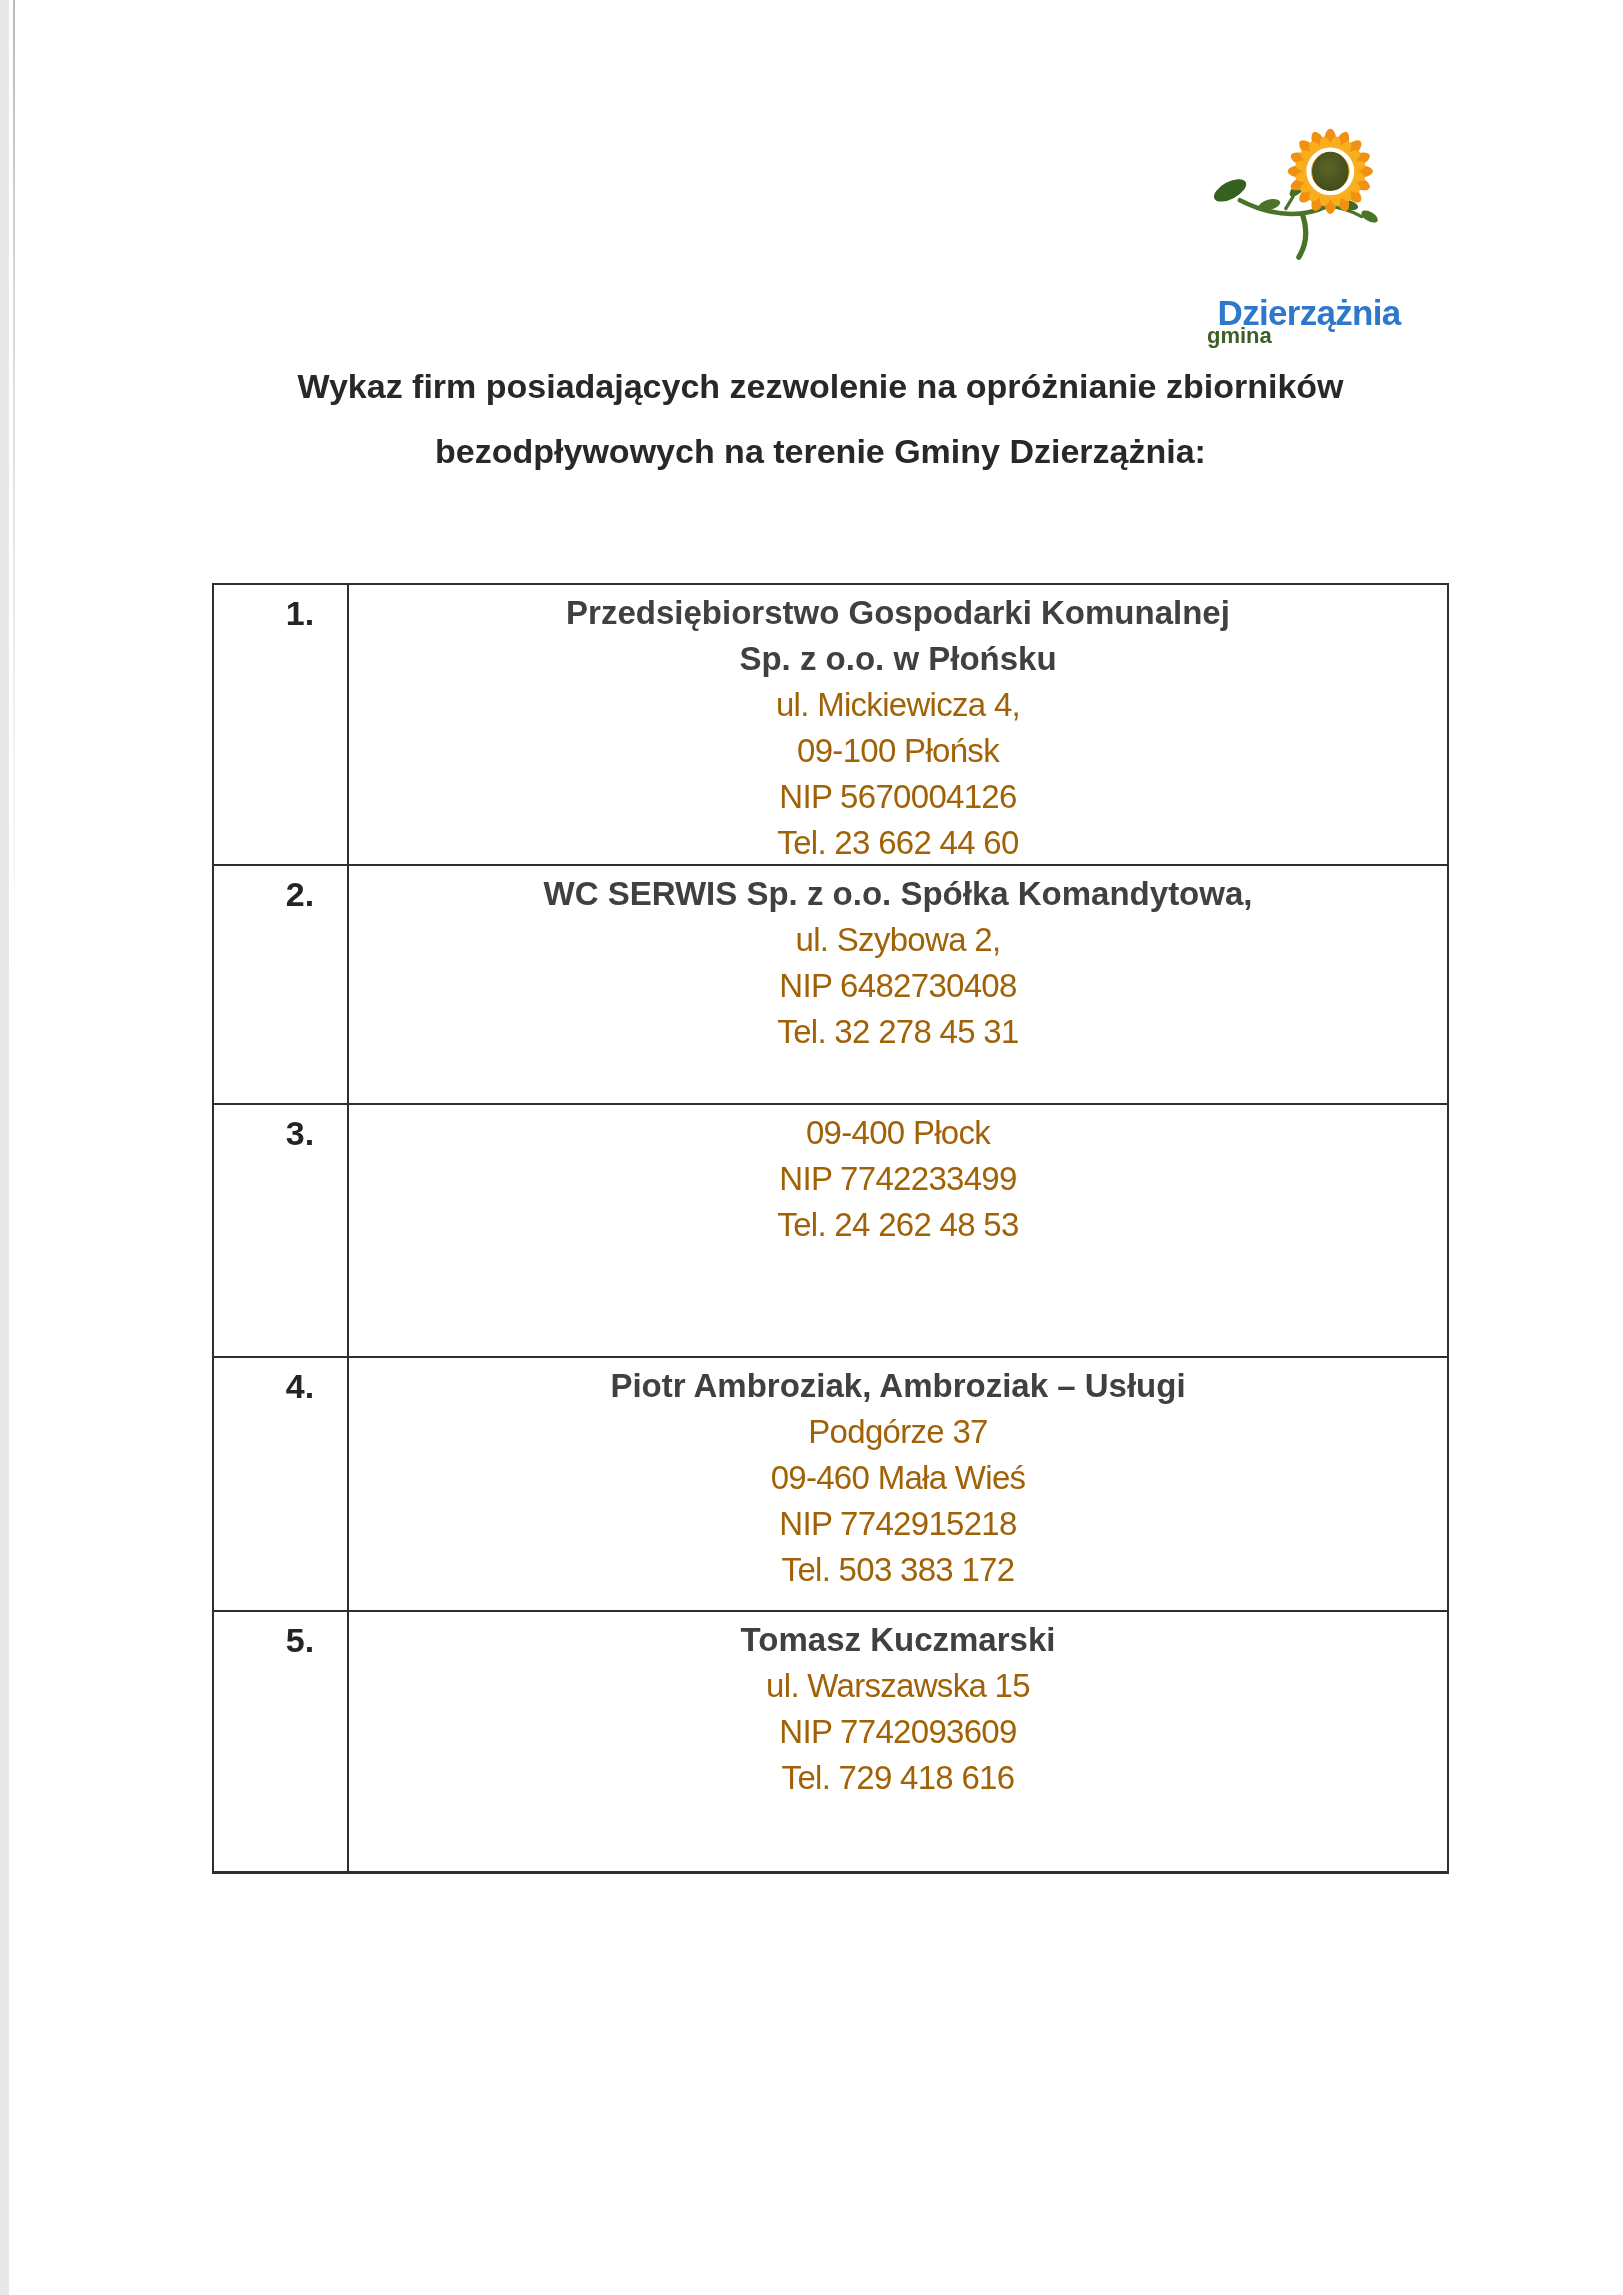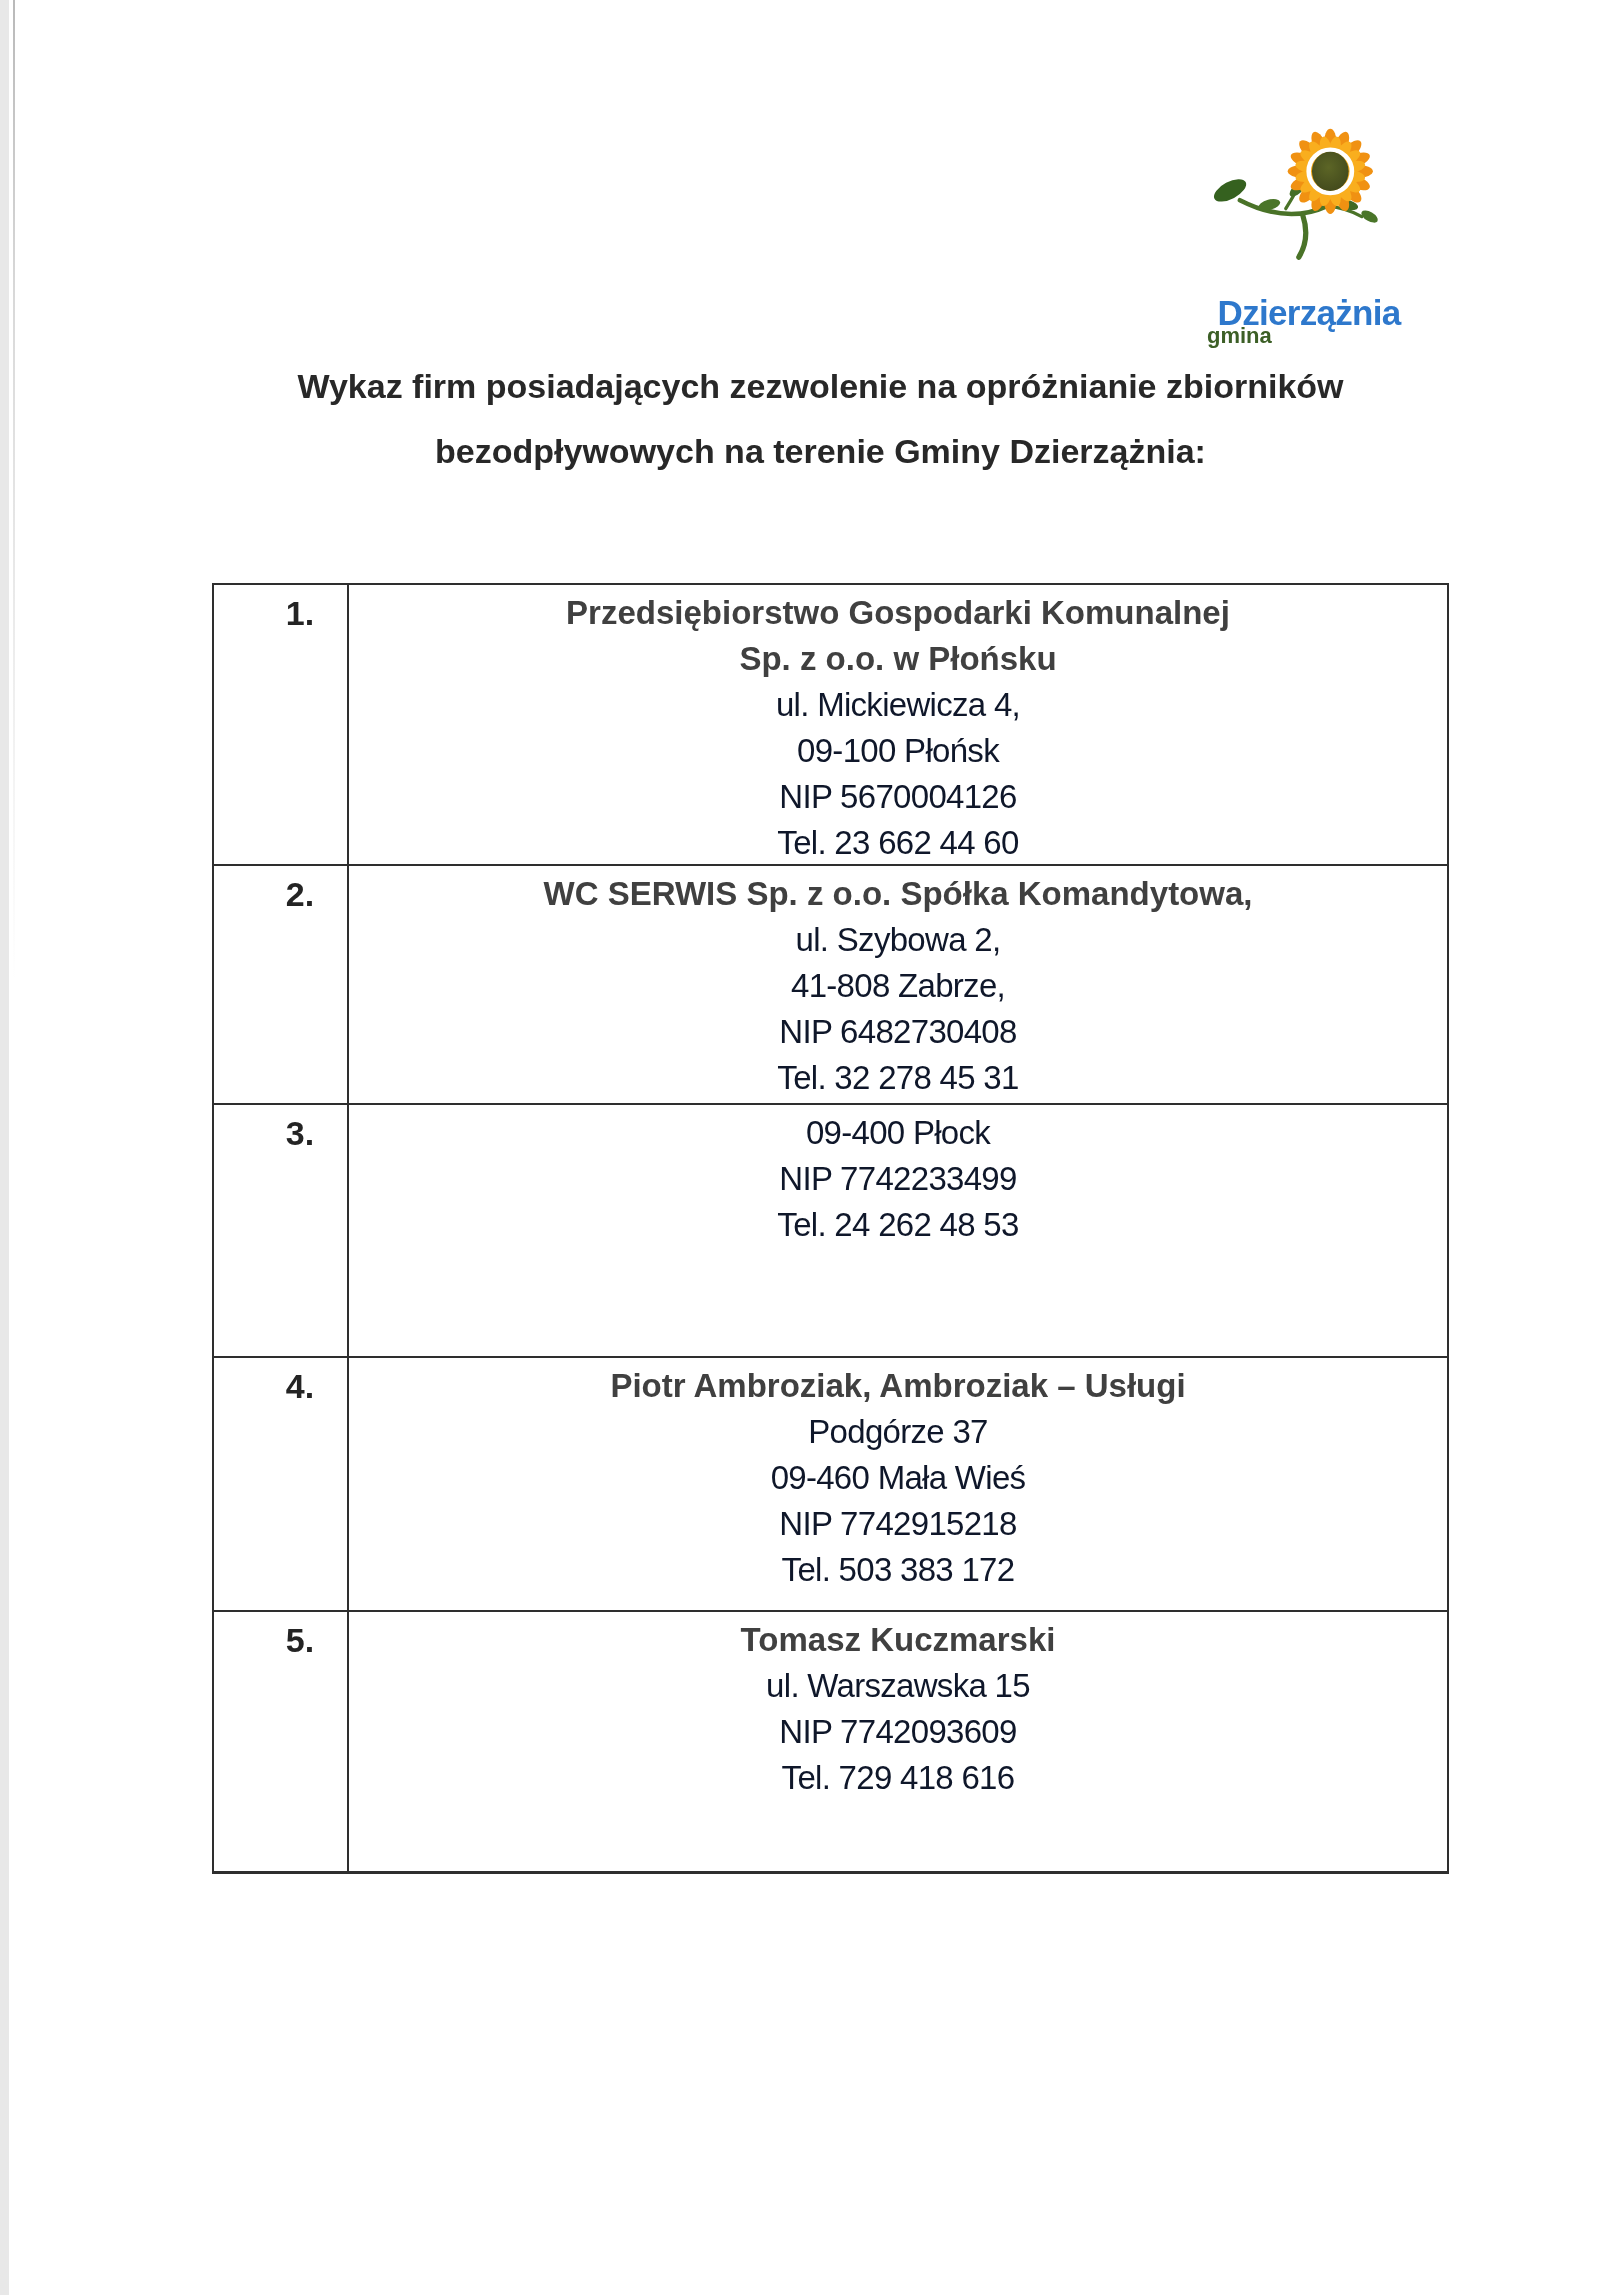--- a/index.html
+++ b/index.html
@@ -93,21 +93,21 @@
   }
   .cell-body {
     flex: 1 1 auto;
     padding-top: 5.2px;
     text-align: center;
   }
   .tline {
     font-size: 33px;
     line-height: 46px;
     letter-spacing: -0.7px;
-    color: #0f172a;
+    color: #a16207;
     white-space: nowrap;
   }
   .tline.bold { font-weight: bold; letter-spacing: 0; color: #404040; }
 </style>
 </head>
 <body>
 
 <div class="page">
 
   <div class="scan-edge"></div>
@@ -199,21 +199,20 @@
         <div class="tline">NIP 5670004126</div>
         <div class="tline">Tel. 23 662 44 60</div>
       </div>
     </div>
 
     <div class="trow r2">
       <div class="cell-num">2.</div>
       <div class="cell-body">
         <div class="tline bold">WC SERWIS Sp. z o.o. Spółka Komandytowa,</div>
         <div class="tline">ul. Szybowa 2,</div>
-        <div class="tline">41-808 Zabrze,</div>
         <div class="tline">NIP 6482730408</div>
         <div class="tline">Tel. 32 278 45 31</div>
       </div>
     </div>
 
     <div class="trow r3">
       <div class="cell-num">3.</div>
       <div class="cell-body">
         <div class="tline">09-400 Płock</div>
         <div class="tline">NIP 7742233499</div>

